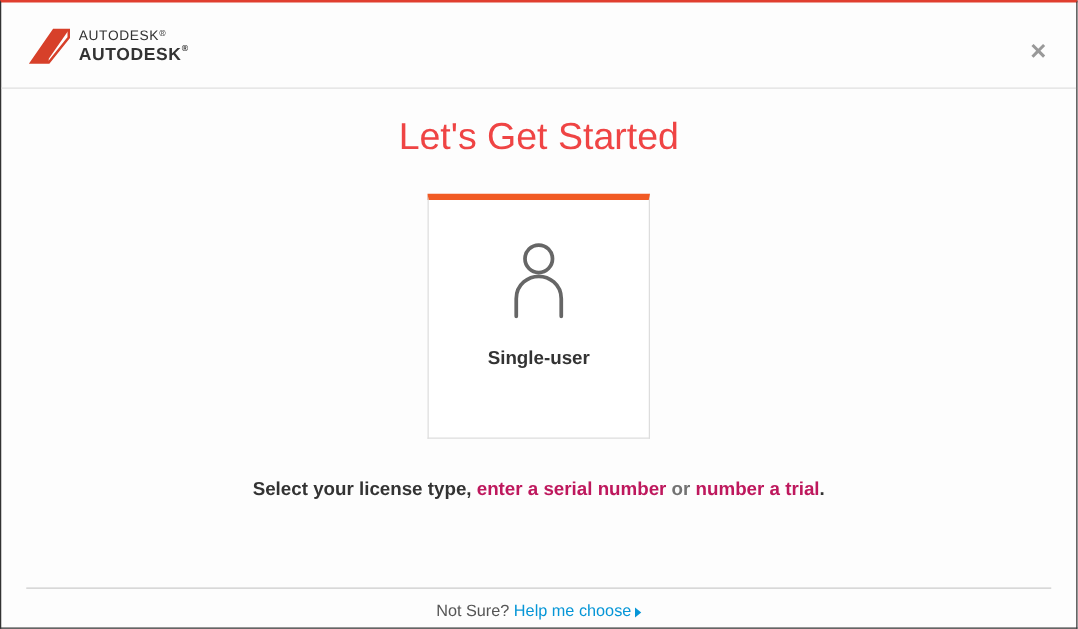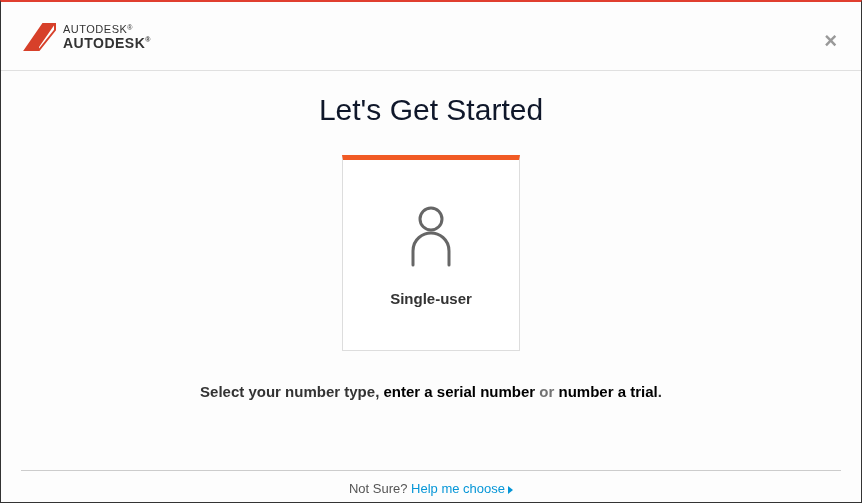--- a/index.html
+++ b/index.html
@@ -46,56 +46,56 @@
       font-size: 22px;
       color: #999;
       cursor: pointer;
       font-weight: bold;
       line-height: 1;
     }
     .main { padding: 22px 0 0 0; text-align: center; }
     .title {
       font-size: 30px;
       font-weight: 300;
-      color: #0f172a;
+      color: #ef4444;
       margin-bottom: 28px;
     }
     .cards {
       display: flex;
       justify-content: center;
       gap: 12px;
       margin-bottom: 32px;
     }
     .card {
       width: 178px;
       height: 196px;
       border: 1px solid #ddd;
       border-top: 5px solid #f15a24;
       background: #fff;
       display: flex;
       flex-direction: column;
       align-items: center;
       justify-content: flex-start;
-      padding-top: 40px;
+      padding-top: 28px;
       cursor: pointer;
     }
     .card-icon { height: 72px; display: flex; align-items: center; justify-content: center; }
     .card-icon svg { display: block; }
     .card-label {
       margin-top: 18px;
       font-size: 15px;
       font-weight: 700;
       color: #333;
     }
     .instruction {
       font-size: 15px;
       color: #333;
       font-weight: 700;
     }
-    .instruction .link { color: #000000; cursor: pointer; text-align: center; }
+    .instruction .link { color: #be185d; cursor: pointer; text-align: center; }
     .instruction .or { color: #737373; }
     .footer {
       position: absolute;
       left: 20px;
       right: 20px;
       bottom: 0;
       border-top: 1px solid #ccc;
       text-align: center;
       padding: 10px 0 6px 0;
       font-size: 13px;
@@ -141,19 +141,19 @@
           <circle cx="22" cy="14" r="11" fill="none" stroke="#666" stroke-width="3"></circle>
           <path d="M4 60 L4 46 C4 34 14 28 22 28 C30 28 40 34 40 46 L40 60" fill="none" stroke="#666" stroke-width="3" stroke-linecap="round"></path>
         </svg>
       </div>
       <div class="card-label">Single-user</div>
     </div>
 
   </div>
 
   <p class="instruction">
-    <span>Select your number type, </span><span class="link">enter a serial number</span><span class="or"> or </span><span class="link">number a trial</span><span>.</span>
+    <span>Select your license type, </span><span class="link">enter a serial number</span><span class="or"> or </span><span class="link">number a trial</span><span>.</span>
   </p>
 </div>
 
 <div class="footer">
   <span>Not Sure? </span><span class="link">Help me choose</span><span class="tri"></span>
 </div>
 
 </body></html>

